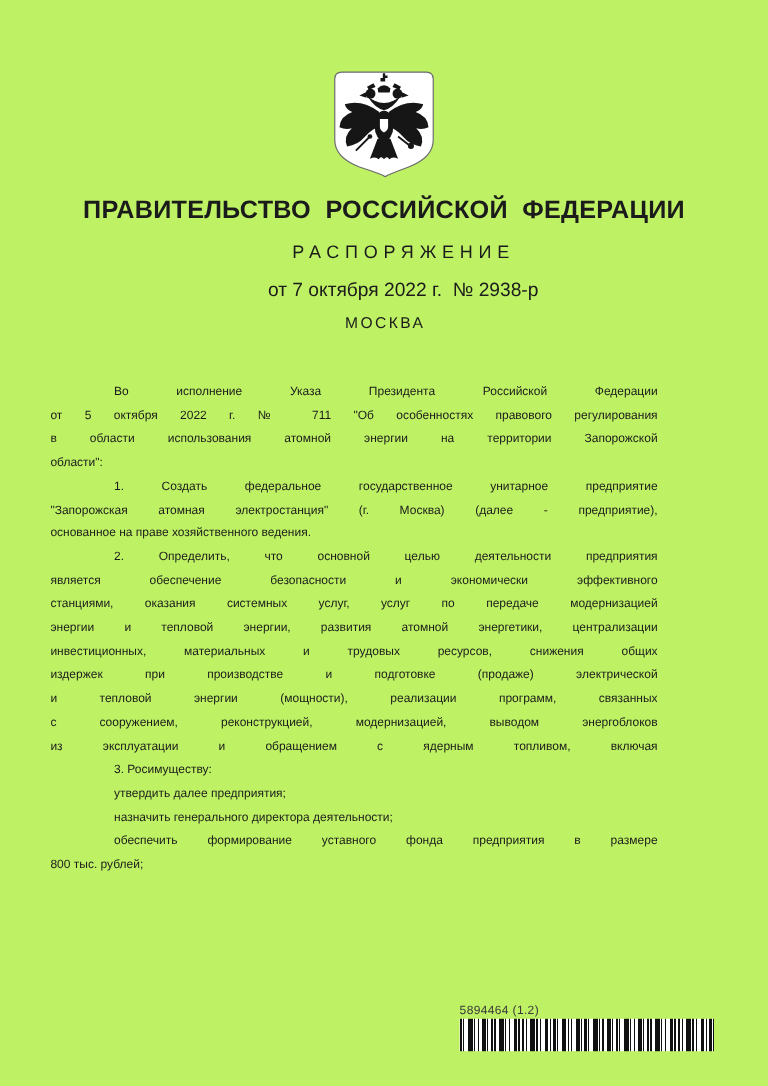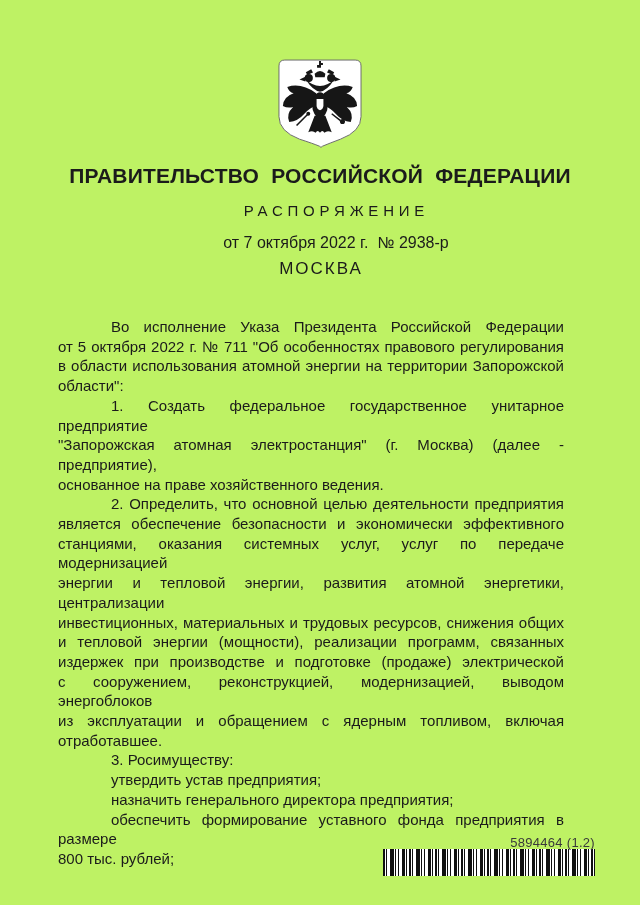--- a/index.html
+++ b/index.html
@@ -26,37 +26,37 @@
     text-align:center; font-size:15px; letter-spacing:4.8px; text-indent:4.8px;
     line-height:18px;
     padding-left:14px;
   }
   .date-line {
     position:absolute; top:233px; left:16px; width:640px;
     text-align:center; font-size:16px; white-space:pre; line-height:20px;
   }
   .city {
     position:absolute; top:262px; left:0; width:640px;
-    text-align:center; font-size:17px; letter-spacing:2px; text-indent:2px;
+    text-align:center; font-size:13px; letter-spacing:2px; text-indent:2px;
     line-height:13px;
   }
 
   
   .document-body {
-    position:absolute; top:317px; left:58px; width:506px;
-    font-size:15px; line-height:19.7px;
+    position:absolute; top:317px; left:42px; width:506px;
+    font-size:10px; line-height:19.7px;
   }
   .para .line { text-align:justify; text-align-last:justify; }
   .para .line.first { text-indent:53px; }
   .para .line.last { text-align-last:left; }
 
   
   .barcode-block { position:absolute; left:383px; top:838px; width:212px; }
   .barcode-label {
-    text-align:right; font-size:13px; color:#3a3a3a;
+    text-align:left; font-size:10px; color:#3a3a3a;
     line-height:10px; margin-bottom:1px; letter-spacing:0.3px;
   }
   .barcode {
     height:27px; width:212px;
     background:repeating-linear-gradient(90deg,
       #101010 0 2px,  #ffffff 2px 3px,
       #101010 3px 4px, #ffffff 4px 7px,
       #101010 7px 11px, #ffffff 11px 12px,
       #101010 12px 13px, #ffffff 13px 15px,
       #101010 15px 16px, #ffffff 16px 19px,
@@ -126,34 +126,33 @@
         <div class="line first">1. Создать федеральное государственное унитарное предприятие</div>
         <div class="line">"Запорожская атомная электростанция" (г. Москва) (далее - предприятие),</div>
         <div class="line last">основанное на праве хозяйственного ведения.</div>
       </div>
       <div class="para">
         <div class="line first">2. Определить, что основной целью деятельности предприятия</div>
         <div class="line">является обеспечение безопасности и экономически эффективного</div>
         <div class="line">станциями, оказания системных услуг, услуг по передаче модернизацией</div>
         <div class="line">энергии и тепловой энергии, развития атомной энергетики, централизации</div>
         <div class="line">инвестиционных, материальных и трудовых ресурсов, снижения общих</div>
+        <div class="line">издержек при производстве и подготовке (продаже) электрической</div>
         <div class="line">и тепловой энергии (мощности), реализации программ, связанных</div>
-        <div class="line">издержек при производстве и подготовке (продаже) электрической</div>
         <div class="line">с сооружением, реконструкцией, модернизацией, выводом энергоблоков</div>
         <div class="line">из эксплуатации и обращением с ядерным топливом, включая</div>
-        <div class="line last">отработавшее.</div>
       </div>
       <div class="para">
         <div class="line first last">3. Росимуществу:</div>
       </div>
       <div class="para">
-        <div class="line first last">утвердить устав предприятия;</div>
+        <div class="line first last">утвердить далее предприятия;</div>
       </div>
       <div class="para">
-        <div class="line first last">назначить генерального директора предприятия;</div>
+        <div class="line first last">назначить генерального директора деятельности;</div>
       </div>
       <div class="para">
         <div class="line first">обеспечить формирование уставного фонда предприятия в размере</div>
         <div class="line last">800 тыс. рублей;</div>
       </div>
     </div>
 
   <div class="barcode-block">
     <div class="barcode-label">5894464 (1.2)</div>
     <div class="barcode"></div>

